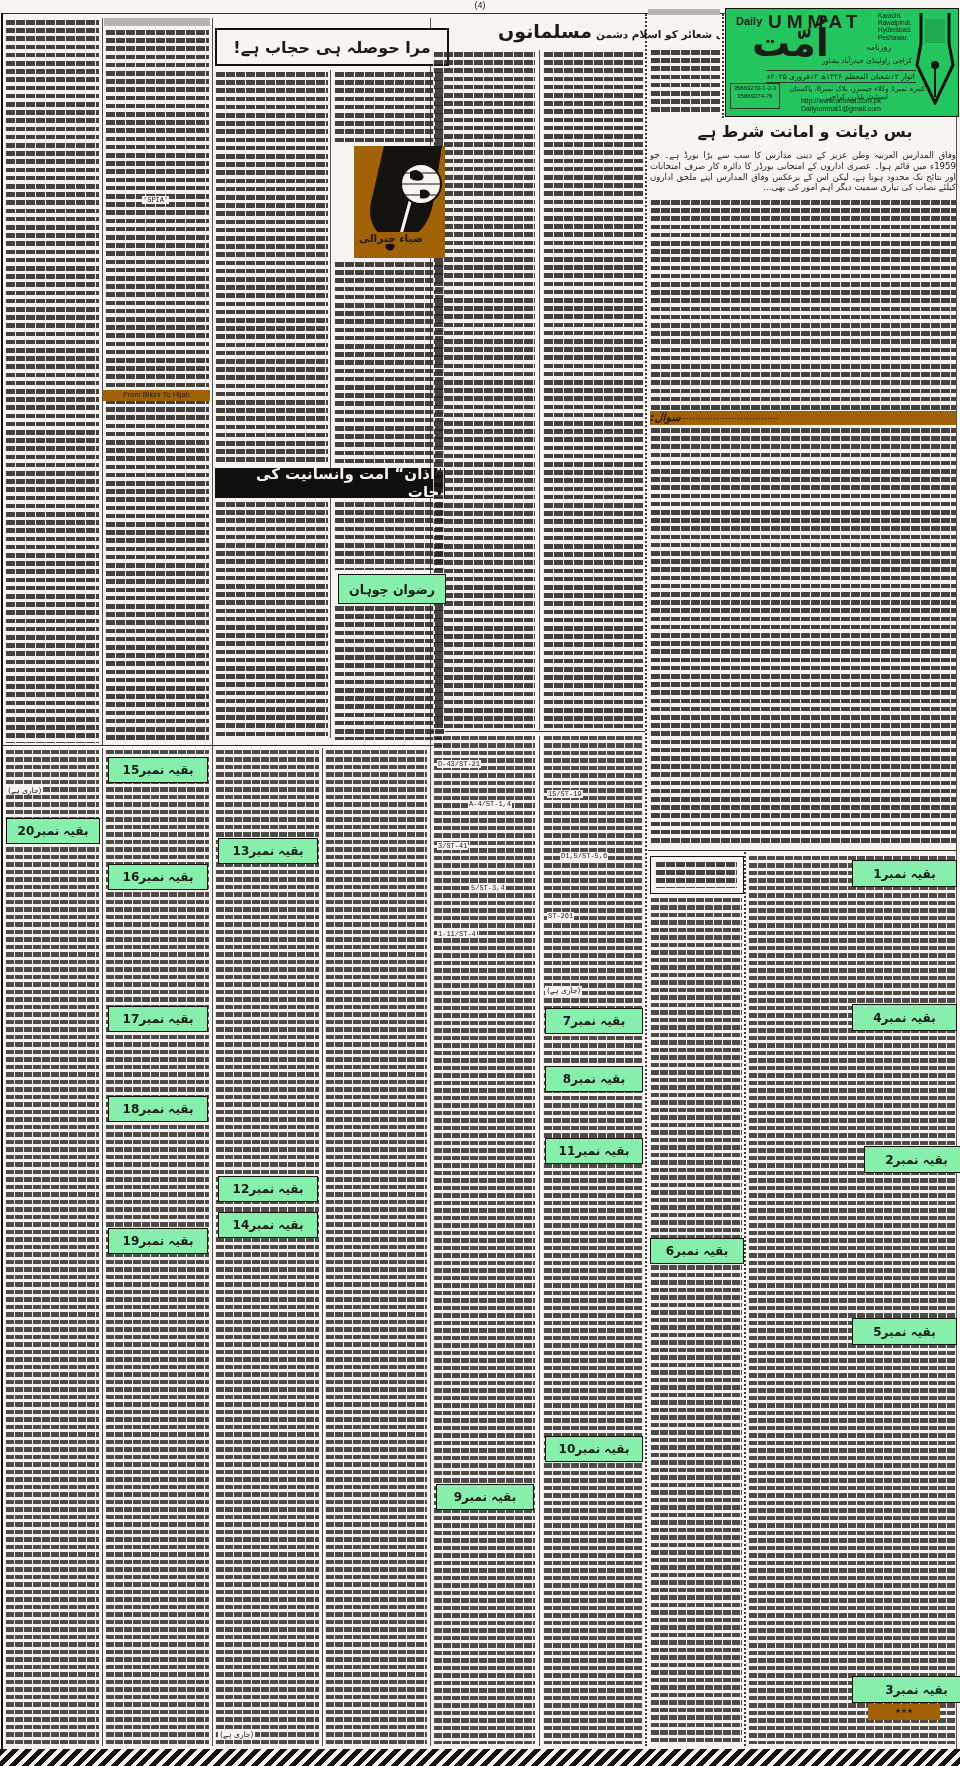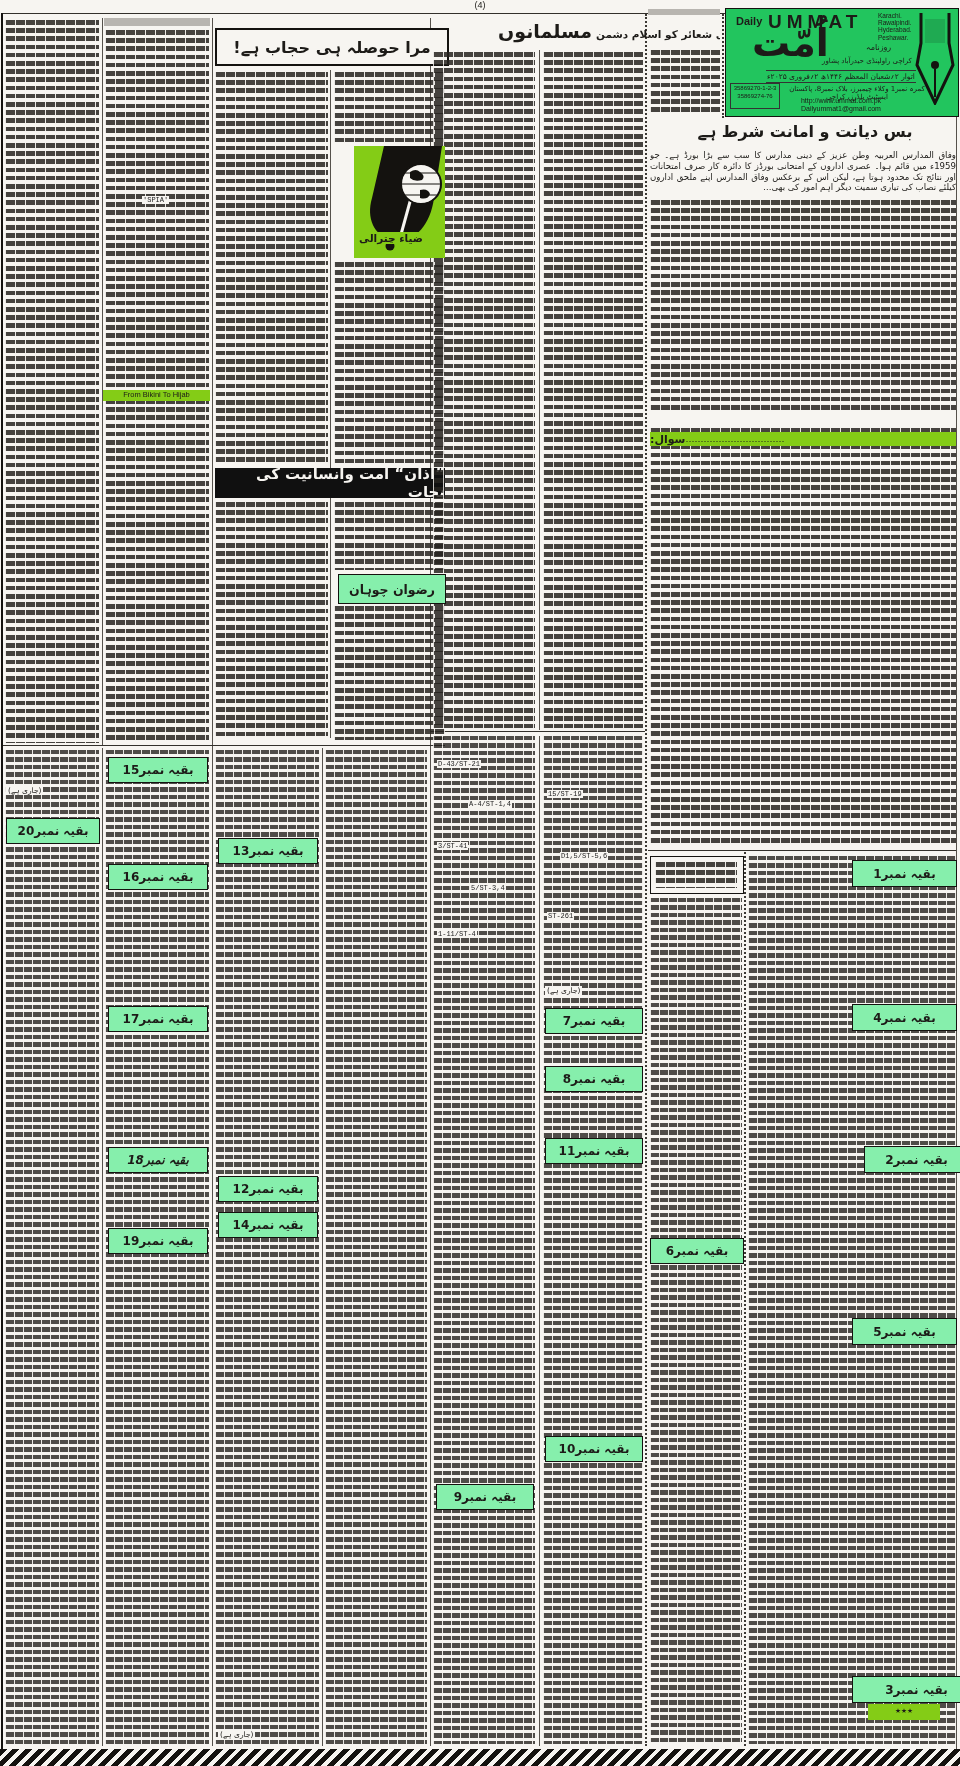--- a/index.html
+++ b/index.html
@@ -18,21 +18,21 @@
   .vline{position:absolute;width:0;border-left:1px solid #55514b;}
   .vline.dot{border-left:2px dotted #3c3934;}
   .hline{position:absolute;height:0;border-top:1px solid #33302b;}
   .rembox{position:absolute;border:1.5px solid #14120f;background:#86efac;display:flex;
           align-items:center;justify-content:center;direction:rtl;
           font-weight:bold;font-size:12px;z-index:5;}
   .headbox{position:absolute;border:2px solid #14120f;background:#f7f5f1;display:flex;
            align-items:center;justify-content:center;direction:rtl;font-weight:bold;}
   .blackbar{position:absolute;background:#101010;color:#f7f5f1;display:flex;
             align-items:center;justify-content:center;direction:rtl;font-weight:bold;}
-  .patch{position:absolute;background:#84cc16;z-index:4;}
+  .patch{position:absolute;background:#a16207;z-index:4;}
   .ur{direction:rtl;}
   .lat{font-family:"Liberation Sans",sans-serif;}
   .code{position:absolute;background:#f7f5f1;font:7px "Liberation Mono",monospace;color:#222;
         padding:0 1px;z-index:4;}
   .grybar{position:absolute;background:#b8b5b0;}
   .jaari{position:absolute;background:#f7f5f1;font-size:7.5px;direction:rtl;z-index:4;padding:0 2px;}
   .hatch{position:absolute;background:repeating-linear-gradient(135deg,#14120f 0 5px,#f7f5f1 5px 9px);}
   .excerpt{position:absolute;direction:rtl;text-align:justify;font-size:8.6px;line-height:10.8px;
            overflow:hidden;}
   .mh{position:absolute;border:1.5px solid #14120f;background:#22c55e;}
@@ -131,21 +131,21 @@
   <div class="rembox" style="left:338px;top:574px;width:106px;height:28px;font-size:12.5px;">رضوان چوہان</div>
   <div class="sim" style="left:334px;top:606px;width:111px;height:134px;"></div>
 
   <div class="sim" style="left:433px;top:52px;width:102px;height:676px;"></div>
   <div class="sim" style="left:543px;top:52px;width:100px;height:676px;"></div>
 
   <div class="sim" style="left:650px;top:50px;width:70px;height:64px;"></div>
 
   <div class="excerpt" style="left:650px;top:150px;width:306px;height:46px;">وفاق المدارس العربیہ وطن عزیز کے دینی مدارس کا سب سے بڑا بورڈ ہے۔ جو 1959ء میں قائم ہوا۔ عصری اداروں کے امتحانی بورڈز کا دائرہ کار صرف امتحانات اور نتائج تک محدود ہوتا ہے، لیکن اس کے برعکس وفاق المدارس اپنے ملحق اداروں کیلئے نصاب کی تیاری سمیت دیگر اہم امور کی بھی…</div>
   <div class="sim" style="left:650px;top:200px;width:306px;height:210px;"></div>
-  <div class="patch" style="left:650px;top:432px;width:306px;height:14px;display:flex;align-items:center;">
+  <div class="patch" style="left:650px;top:411px;width:306px;height:14px;display:flex;align-items:flex-start;font-style:italic;">
     <span class="ur" style="font-size:11px;font-weight:bold;">سوال:</span>
     <span style="font-size:9px;overflow:hidden;white-space:nowrap;">……………………………</span>
   </div>
   <div class="sim" style="left:650px;top:428px;width:306px;height:418px;"></div>
 
   <div class="abs" style="left:650px;top:856px;width:92px;height:36px;border:1.5px solid #14120f;background:#f7f5f1;z-index:5;">
     <div class="sim" style="left:4px;top:5px;width:82px;height:26px;"></div>
   </div>
   <div class="sim2" style="left:650px;top:898px;width:92px;height:846px;"></div>
   <div class="sim2" style="left:748px;top:856px;width:208px;height:888px;"></div>
@@ -162,21 +162,21 @@
   <div class="sim2" style="left:105px;top:750px;width:104px;height:994px;"></div>
   <div class="sim2" style="left:215px;top:750px;width:104px;height:994px;"></div>
   <div class="sim2" style="left:325px;top:750px;width:102px;height:994px;"></div>
   <div class="sim2" style="left:433px;top:736px;width:102px;height:1008px;"></div>
   <div class="sim2" style="left:543px;top:736px;width:100px;height:1008px;"></div>
 
   <div class="rembox" style="left:6px;top:818px;width:92px;height:24px;text-align:right;">بقیہ نمبر20</div>
   <div class="rembox" style="left:108px;top:757px;width:98px;height:24px;">بقیہ نمبر15</div>
   <div class="rembox" style="left:108px;top:864px;width:98px;height:24px;">بقیہ نمبر16</div>
   <div class="rembox" style="left:108px;top:1006px;width:98px;height:24px;">بقیہ نمبر17</div>
-  <div class="rembox" style="left:108px;top:1147px;width:98px;height:24px;font-style:italic;">بقیہ نمبر18</div>
+  <div class="rembox" style="left:108px;top:1096px;width:98px;height:24px;">بقیہ نمبر18</div>
   <div class="rembox" style="left:108px;top:1228px;width:98px;height:24px;">بقیہ نمبر19</div>
   <div class="rembox" style="left:218px;top:838px;width:98px;height:24px;">بقیہ نمبر13</div>
   <div class="rembox" style="left:218px;top:1176px;width:98px;height:24px;">بقیہ نمبر12</div>
   <div class="rembox" style="left:218px;top:1212px;width:98px;height:24px;">بقیہ نمبر14</div>
   <div class="rembox" style="left:436px;top:1484px;width:96px;height:24px;">بقیہ نمبر9</div>
   <div class="rembox" style="left:545px;top:1008px;width:96px;height:24px;">بقیہ نمبر7</div>
   <div class="rembox" style="left:545px;top:1066px;width:96px;height:24px;">بقیہ نمبر8</div>
   <div class="rembox" style="left:545px;top:1138px;width:96px;height:24px;">بقیہ نمبر11</div>
   <div class="rembox" style="left:545px;top:1436px;width:96px;height:24px;">بقیہ نمبر10</div>
 

